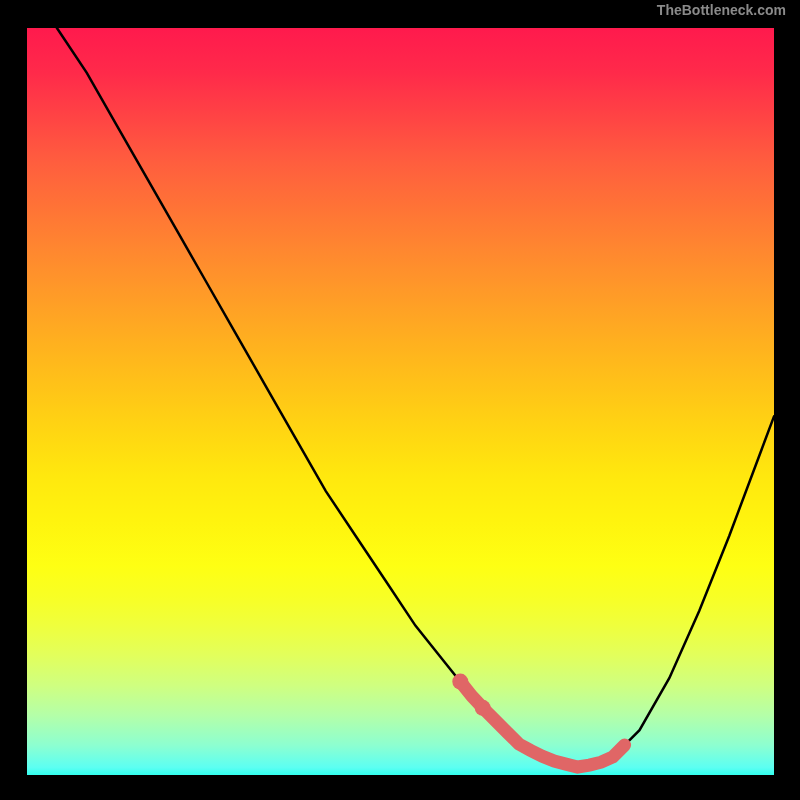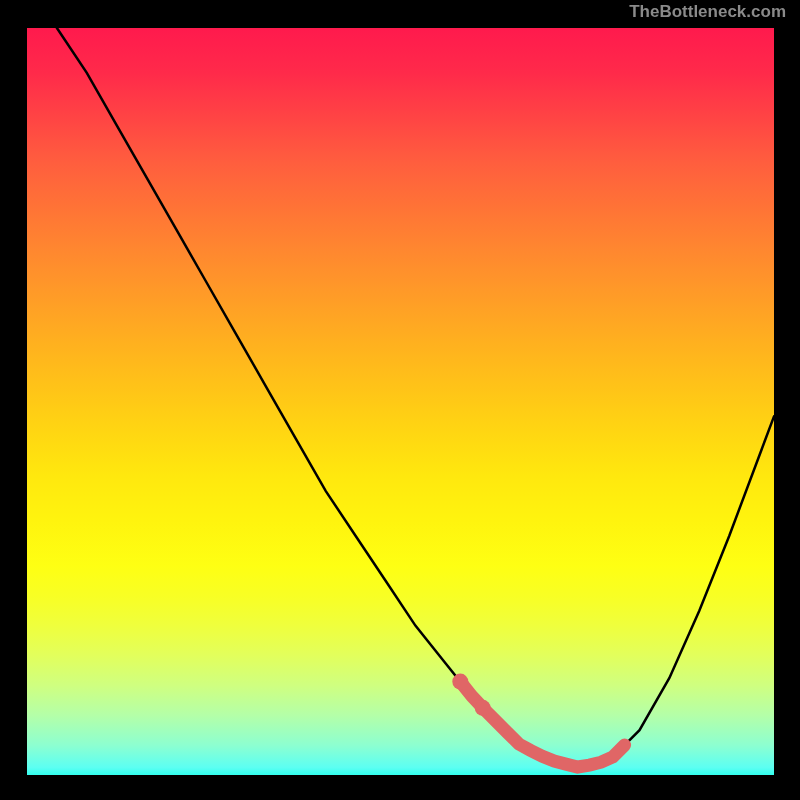--- a/index.html
+++ b/index.html
@@ -62,17 +62,17 @@
 
   <svg class="curve" width="800" height="800">
     <g>
       <path d="M56.9 28.0 L86.8 72.8 L116.6 125.1 L146.5 177.4 L176.4 229.7 L206.3 282.0 L236.2 334.3 L266.0 386.6 L295.9 438.8 L325.8 491.1 L355.7 536.0 L385.6 580.8 L415.4 625.6 L445.3 663.0 L475.2 700.3 L497.6 722.7 L520.0 745.1 L549.9 760.1 L579.8 767.5 L609.7 760.1 L639.5 730.2 L669.4 677.9 L699.3 610.7 L729.2 536.0 L774.0 416.4 " fill="none" stroke="#000000" stroke-width="2.5" stroke-linecap="round"></path>
       <path d="M460.3 681.6 L472.0 696.3 L483.7 708.8 L495.5 720.6 L507.2 732.3 L519.0 744.1 L530.7 750.5 L542.4 756.3 L554.2 761.1 L565.9 764.1 L577.6 767.0 L589.4 765.1 L601.1 762.2 L612.9 756.9 L624.6 745.1 " fill="none" stroke="#e06666" stroke-width="13" stroke-linecap="round"></path>
       <circle r="8" fill="#e06666" cx="460.3" cy="681.6"></circle>
       <circle r="8" fill="#e06666" cx="482.7" cy="707.8"></circle>
     </g>
   </svg>
 
-  <div class="watermark" style="right: 14px; top: 2px; font-size: 17px;">
+  <div class="watermark" style="right: 14px; top: 2px; font-size: 14px;">
     <span>TheBottleneck.com</span>
   </div>
 
 </div>
 
 </body></html>

